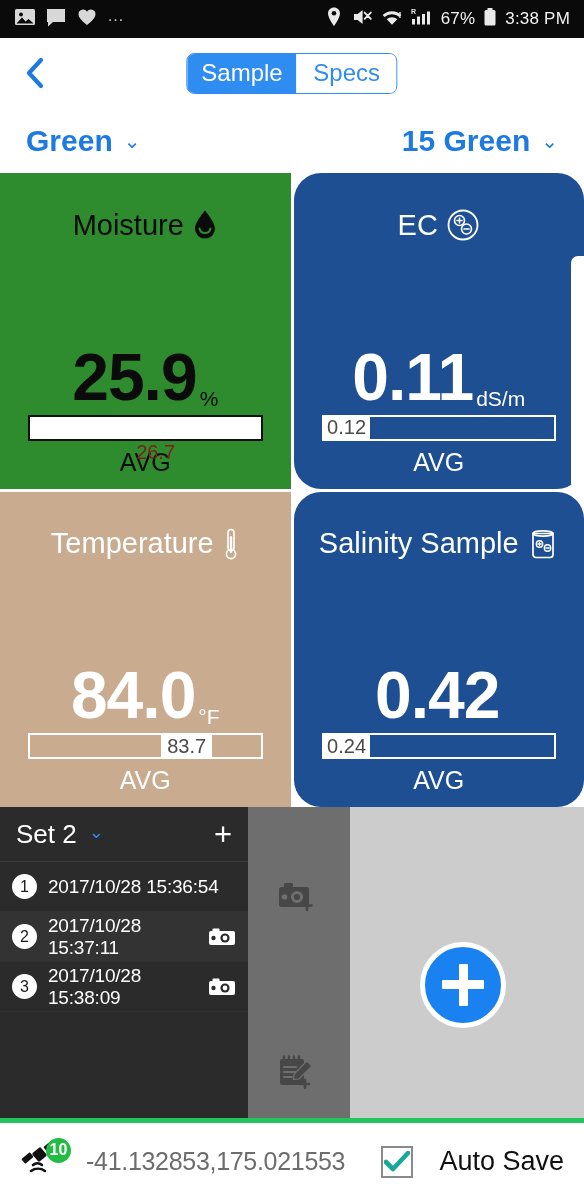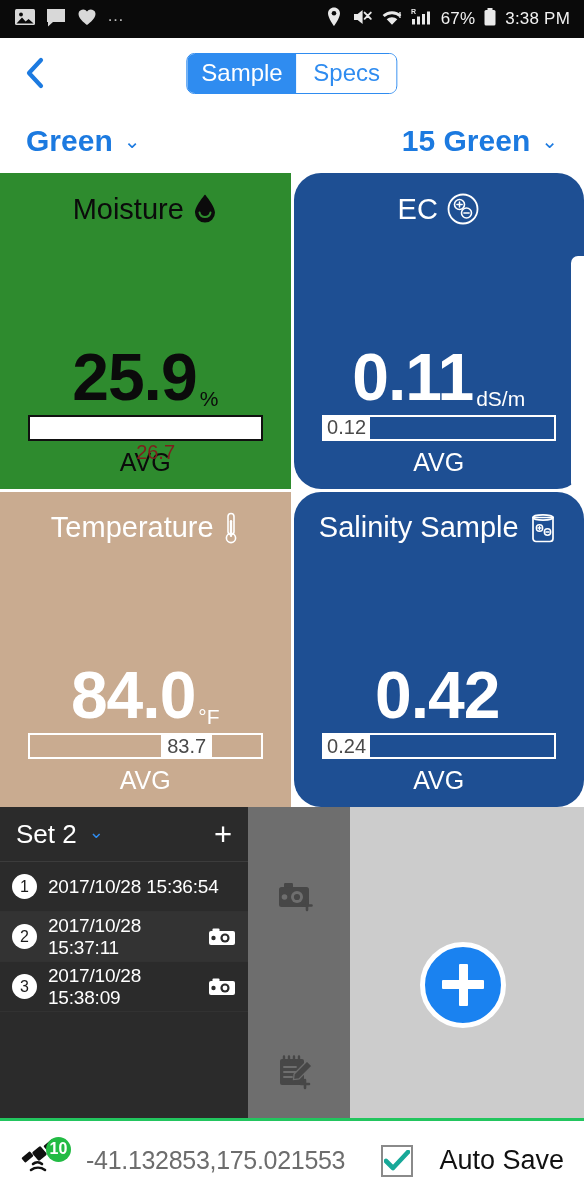--- a/index.html
+++ b/index.html
@@ -48,21 +48,21 @@
   .sel { display: flex; align-items: baseline; gap: 11px; cursor: pointer; }
   .sel .label { font-size: 30px; font-weight: bold; color: #1c7ae0; }
   .chev-d { color: #1c7ae0; font-size: 20px; line-height: 1; position: relative; top: -3px; }
 
   
   .grid {
     flex: 0 0 634px; display: grid;
     grid-template-columns: 1fr 1fr; grid-template-rows: 1fr 1fr;
     gap: 3px; background: #ffffff; position: relative;
   }
-  .tile { position: relative; padding: 14px 18px 10px; display: flex; flex-direction: column; }
+  .tile { position: relative; padding: 30px 18px 10px; display: flex; flex-direction: column; }
   .t-green { background: #2e8b2e; color: #0b0b0b; }
   .t-blue  { background: #1e4f93; color: #ffffff; border-radius: 27px; }
   .t-tan   { background: #c9ab90; color: #ffffff; }
 
   .t-head { display: flex; align-items: center; justify-content: center; gap: 8px; height: 44px; }
   .t-title { font-size: 29px; line-height: 1; }
   .t-icon { display: flex; align-items: center; justify-content: center; }
 
   .t-value-wrap {
     flex: 1 1 auto; display: flex; align-items: flex-end; justify-content: center;
@@ -122,21 +122,21 @@
     width: 86px; height: 86px; border-radius: 50%; background: #1a82f0;
     border: 5px solid #fff; display: flex; align-items: center; justify-content: center;
     cursor: pointer; position: relative; left: -4px; top: 22px;
   }
   .fab .bar-h { position: absolute; width: 42px; height: 9px; background: #fff; border-radius: 1px; }
   .fab .bar-v { position: absolute; width: 9px; height: 42px; background: #fff; border-radius: 1px; }
 
   
   .bottombar {
     flex: 0 0 82px; background: #fff; display: flex; align-items: center;
-    padding: 0 20px; gap: 14px; border-top: 3px solid #22c55e;
+    padding: 0 20px; gap: 14px; border-top: 5px solid #22c55e;
   }
   .gps-wrap { position: relative; width: 52px; height: 46px; display: flex; align-items: center; }
   .gps-badge {
     position: absolute; right: 1px; top: -1px; width: 25px; height: 25px; border-radius: 50%;
     background: #22bb44; color: #fff; font-size: 16px; font-weight: bold;
     display: flex; align-items: center; justify-content: center;
   }
   .coords { font-size: 25px; color: #6d6d6d; letter-spacing: -.3px; }
   .autosave { margin-left: auto; display: flex; align-items: center; gap: 26px; cursor: pointer; }
   .cbx { width: 32px; height: 32px; border: 2px solid #8a8a8a; background: #fff;

